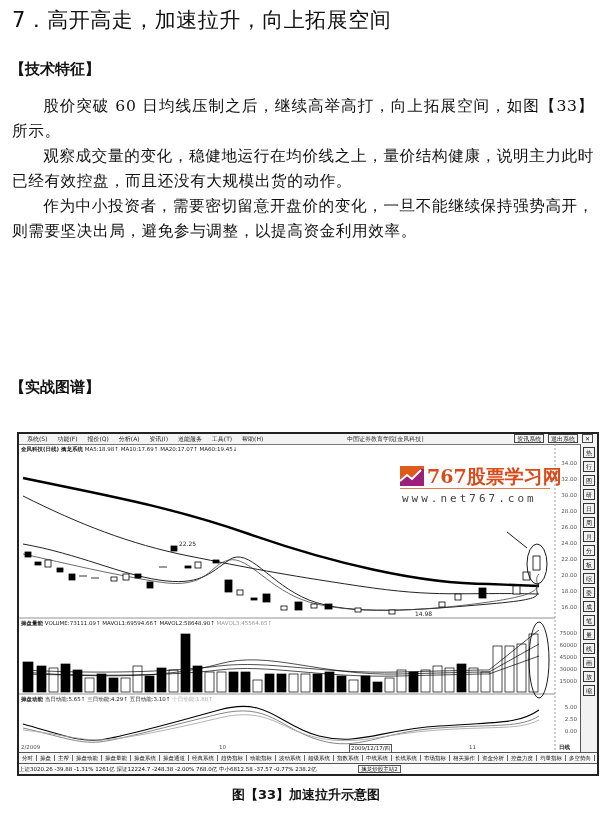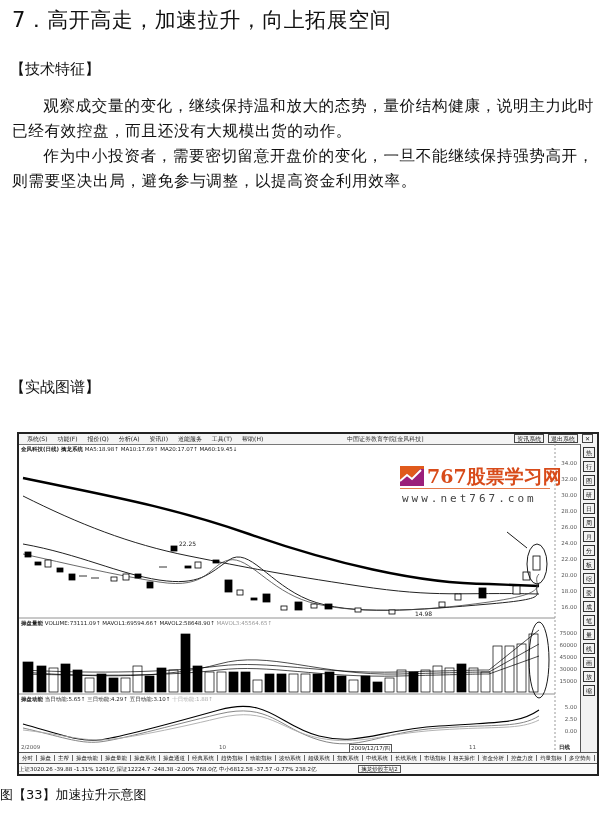--- a/index.html
+++ b/index.html
@@ -1,21 +1,21 @@
 <!DOCTYPE html>
 <html><head>
 <meta charset="utf-8">
 <style>
   html, body { margin:0; padding:0; background:#ffffff; }
   body { width:612px; height:813px; position:relative; overflow:hidden;
          font-family:"DejaVu Serif", serif; color:#111; }
   .h1 { position:absolute; left:12px; top:6px; font-family:"DejaVu Sans", sans-serif;
         font-size:21px; letter-spacing:0.5px; color:#111; }
   .sec { position:absolute; left:10px; font-family:"DejaVu Sans", sans-serif;
-         font-weight:normal; font-size:15px; }
+         font-weight:bold; font-size:15px; }
   .para { position:absolute; left:12px; width:582px; font-size:15.6px; line-height:25px;
           text-align:justify; letter-spacing:0.6px; }
   .para p { margin:0; text-indent:2em; }
   .fig { position:absolute; left:17px; top:432px; width:578px; height:340px;
          border:2px solid #222; background:#fff; font-family:"DejaVu Sans", sans-serif; }
   .menubar { position:absolute; left:0; top:0; width:100%; height:10px; border-bottom:1px solid #777;
              font-size:6px; line-height:10px; background:#f4f4f4; }
   .menubar span { margin-left:8px; color:#222; }
   .menubar .title { position:absolute; left:320px; top:0; color:#333; }
   .menubar .btns { position:absolute; right:4px; top:0; }
@@ -24,32 +24,33 @@
   .infoline b { font-weight:bold; }
   .yt { position:absolute; right:20px; font-size:5.5px; color:#555; }
   .toolcol { position:absolute; right:0; top:10px; width:16px; bottom:22px; border-left:1px solid #555; background:#f2f2f2; }
   .toolcol div { width:10px; height:9px; border:1px solid #333; margin:3px auto 2px; font-size:6px; line-height:9px; text-align:center; }
   .bottomtabs { position:absolute; left:0; bottom:11px; width:100%; height:10px; border-top:1px solid #555;
                 font-size:5.5px; line-height:10px; white-space:nowrap; overflow:hidden; background:#f6f6f6; }
   .bottomtabs span { border-right:1px solid #666; padding:0 3px; }
   .status { position:absolute; left:0; bottom:0; width:100%; height:10px; border-top:1px solid #555;
             font-size:5.5px; line-height:10px; white-space:nowrap; overflow:hidden; background:#fafafa; }
   .wm-logo { position:absolute; left:400px; top:466px; }
-  .caption { position:absolute; top:786px; left:0; width:612px; text-align:left;
-             font-family:"DejaVu Sans", sans-serif; font-weight:normal; font-size:13px; }
+  .caption { position:absolute; top:786px; left:0; width:612px; text-align:center;
+             font-family:"DejaVu Sans", sans-serif; font-weight:bold; font-size:13px; }
 </style>
 </head>
 <body>
 
 <div class="h1">7．高开高走，加速拉升，向上拓展空间</div>
 
 <div class="sec" style="top:60px;">【技术特征】</div>
 
 <div class="para" style="top:94px;">
-  <p>观察成交量的变化，继续保持温和放大的态势，量价结构健康，说明主力此时已经有效控盘，而且还没有大规模出货的动作。</p>
+  <p>股价突破 60 日均线压制之后，继续高举高打，向上拓展空间，如图【33】所示。</p>
+  <p>观察成交量的变化，稳健地运行在均价线之上，量价结构健康，说明主力此时已经有效控盘，而且还没有大规模出货的动作。</p>
   <p>作为中小投资者，需要密切留意开盘价的变化，一旦不能继续保持强势高开，则需要坚决出局，避免参与调整，以提高资金利用效率。</p>
 </div>
 
 <div class="sec" style="top:378px;">【实战图谱】</div>
 
 <div class="fig">
   <div class="menubar">
     <span>系统(S)</span>
     <span>功能(F)</span>
     <span>报价(Q)</span>

